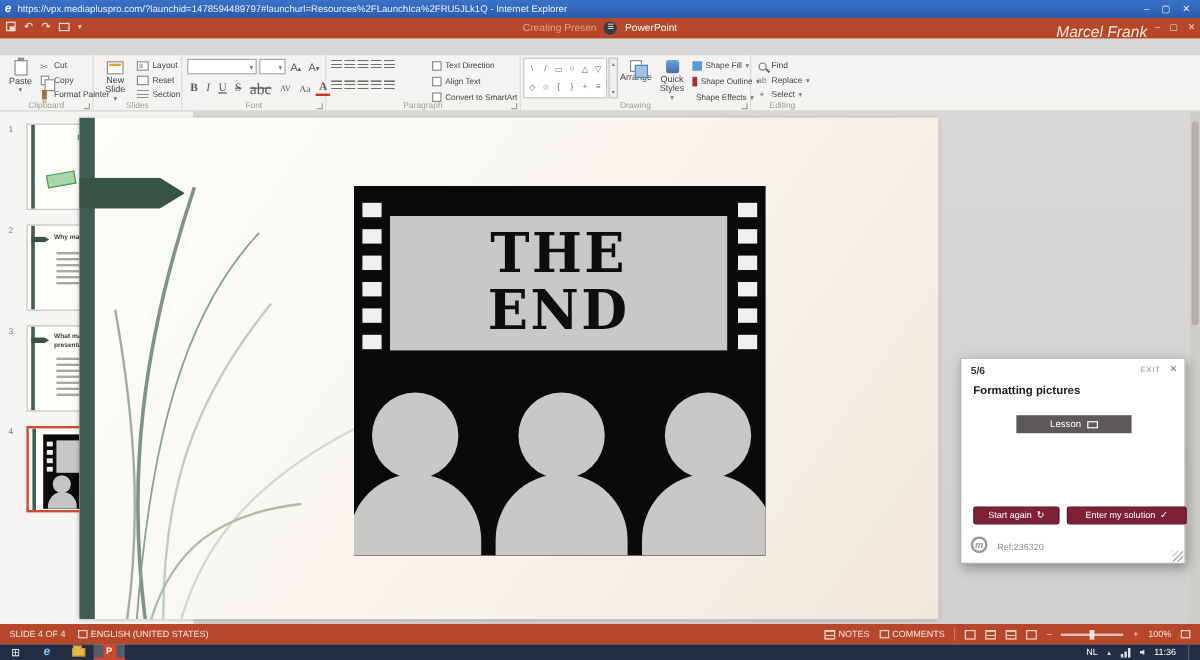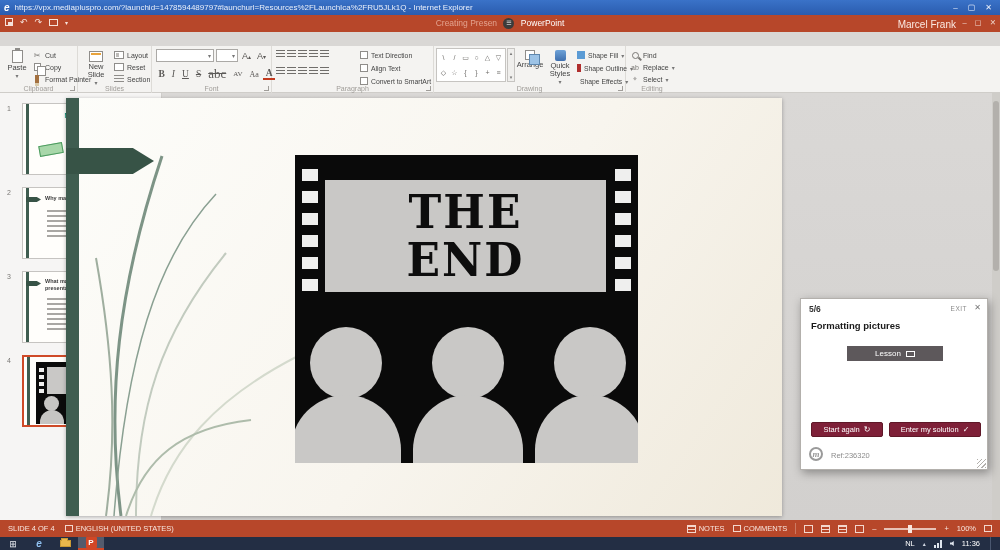--- a/index.html
+++ b/index.html
@@ -16,21 +16,21 @@
   
   .title-row { position:absolute; left:0; top:15px; width:1000px; height:17px; background:#b7472a; color:#fff; }
   .qat { position:absolute; left:5px; top:2px; display:flex; gap:7px; align-items:center; font-size:9px; color:#f6e2da; }
   .ic-save { width:8px; height:8px; border:1px solid #f6e2da; background:#b7472a; position:relative; }
   .ic-save::after { content:""; position:absolute; left:2px; top:3px; width:4px; height:4px; background:#f6e2da; }
   .ic-present { width:9px; height:7px; border:1px solid #f6e2da; }
   .title-center { position:absolute; left:0; right:0; top:3px; text-align:center; font-size:8.5px; }
   .doc-title { color:#e3a38f; }
   .app-badge { display:inline-block; width:11px; height:11px; line-height:11px; border-radius:50%; background:#3b3b3b; color:#fff; font-size:6px; text-align:center; vertical-align:middle; margin:0 4px; }
   .app-name { color:#fff; }
-  .title-right { position:absolute; right:44px; top:4px; font-size:10px; color:#fbe9e2; }
+  .title-right { position:absolute; right:44px; top:4px; font-size:13px; color:#fbe9e2;font-style:italic; }
   .title-winctl { position:absolute; right:4px; top:3px; display:flex; gap:8px; font-size:7.5px; color:#f0d6cd; }
 
   
   .tabs-row { position:absolute; left:0; top:32px; width:1000px; height:14px; background:#b7472a; display:flex; align-items:stretch; }
   .tab { font-size:8px; letter-spacing:.4px; color:#f5d9cf; padding:0 9px; display:flex; align-items:center; cursor:default; }
   .tab.file { background:#93381f; color:#fff; padding:0 11px; }
   .tab.active { background:#f4f3f1; color:#b7472a; }
 
   
   .ribbon { position:absolute; left:0; top:46px; width:1000px; height:47px; background:#f4f3f1; border-bottom:1px solid #cfcdc9; }
@@ -509,21 +509,21 @@
     <div class="p-close">✕</div>
     <div class="p-title">Formatting pictures</div>
     <div class="p-lesson">
       <span>Lesson</span>
       <span class="scr"></span>
     </div>
     <div class="p-btn" style="left:10px;width:72px">
       <span>Start again</span>
       <span class="bic">↻</span>
     </div>
-    <div class="p-btn" style="left:88px;width:92px">
+    <div class="p-btn" style="left:88px;width:100px">
       <span>Enter my solution</span>
       <span class="bic">✓</span>
     </div>
     <div class="p-logo">m</div>
     <div class="p-ref">Ref:236320</div>
     <div class="p-resize"></div>
   </div>
 
   <div class="statusbar">
     <span class="sb-it">SLIDE 4 OF 4</span>

